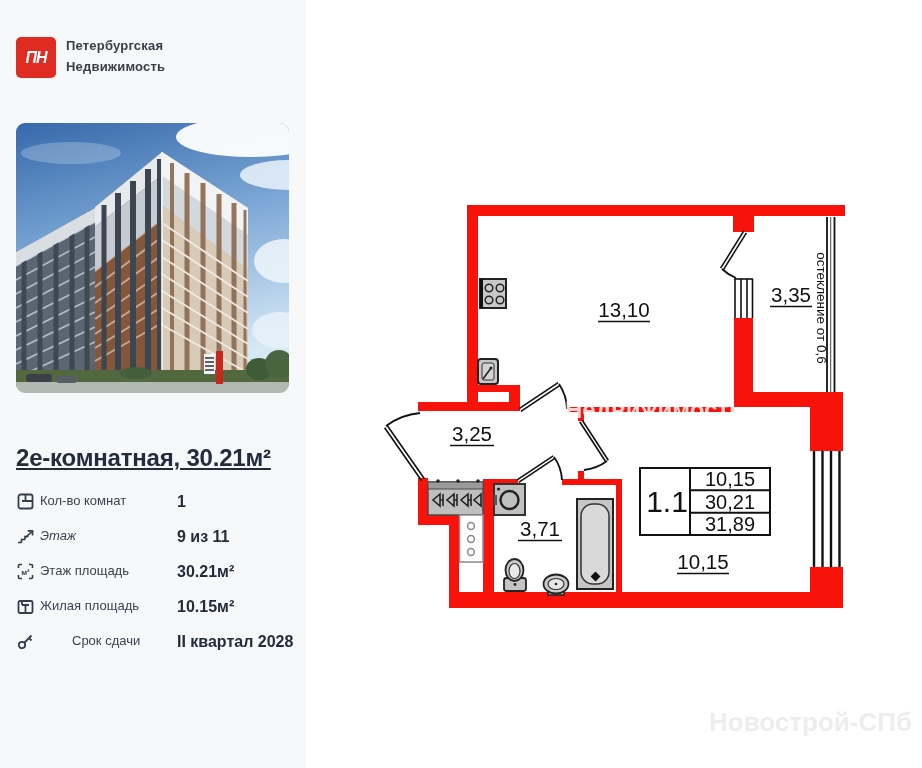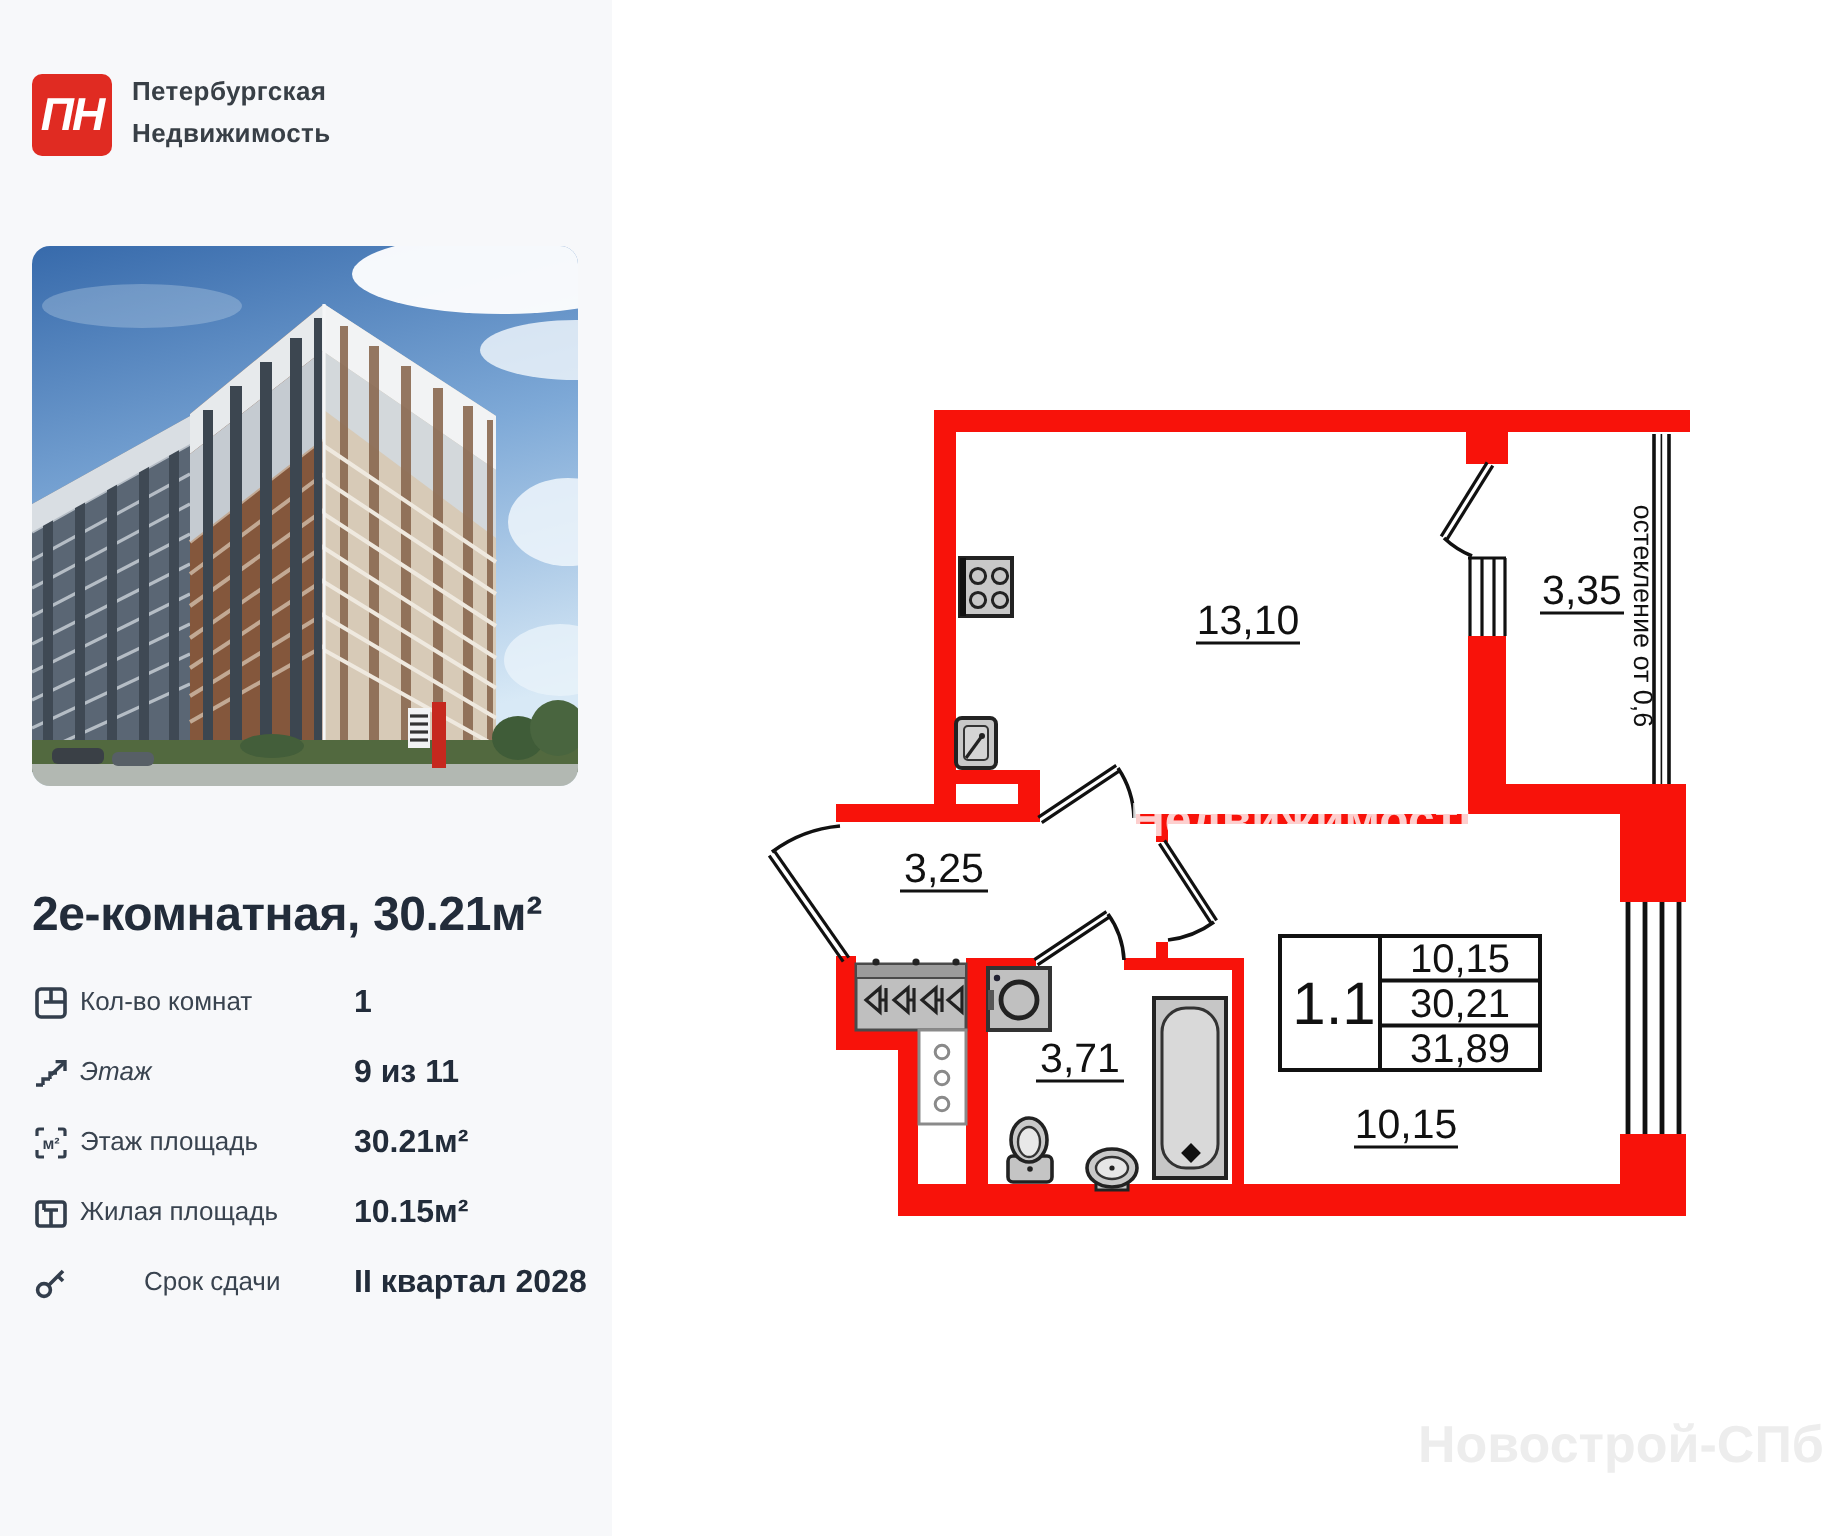--- a/index.html
+++ b/index.html
@@ -10,21 +10,21 @@
   .val{position:absolute;font-size:16px;font-weight:bold;color:#222c3a;white-space:nowrap;}
 </style>
 </head>
 <body>
 <div id="canvas">
 
   <div class="abs" style="left:0;top:0;width:306px;height:768px;background:#f7f8fa;"></div>
 
   <div class="abs" style="left:16px;top:37px;width:40px;height:41px;background:#e02b22;border-radius:5px;"></div>
 
-  <div class="abs" style="left:16px;top:37px;width:40px;height:41px;color:#fff;font-weight:bold;font-style:italic;font-size:23px;line-height:41px;text-align:center;letter-spacing:-1px;">ПН</div>
+  <div class="abs" style="left:16px;top:37px;width:40px;height:41px;color:#fff;font-weight:bold;font-style:italic;font-size:16px;line-height:41px;text-align:center;letter-spacing:-1px;">ПН</div>
 
   <div class="abs" style="left:66px;top:36px;white-space:nowrap;color:#383f46;font-size:13px;font-weight:bold;line-height:20.5px;letter-spacing:0.2px;">Петербургская<br>Недвижимость</div>
 
   <svg class="abs" style="left:16px;top:123px;" width="273" height="270" viewBox="0 0 273 270">
     <defs>
       <linearGradient id="sky" x1="0" y1="0" x2="0.25" y2="1">
         <stop offset="0" stop-color="#376aab"></stop>
         <stop offset="0.5" stop-color="#7ea9d7"></stop>
         <stop offset="1" stop-color="#d8e9f6"></stop>
       </linearGradient>
@@ -119,21 +119,21 @@
 
       <rect x="200" y="228" width="7" height="33" fill="#c6281e"></rect>
       <rect x="188" y="231" width="11" height="20" fill="#f2f3f4"></rect>
       <line x1="189" y1="235" x2="198" y2="235" stroke="#333" stroke-width="1.6"></line>
       <line x1="189" y1="239" x2="198" y2="239" stroke="#333" stroke-width="1.6"></line>
       <line x1="189" y1="243" x2="198" y2="243" stroke="#333" stroke-width="1.6"></line>
       <line x1="189" y1="247" x2="198" y2="247" stroke="#333" stroke-width="1.6"></line>
     </g>
   </svg>
 
-  <div class="abs" style="left:16px;top:444px;color:#222c3a;font-size:24px;font-weight:bold;letter-spacing:-0.2px;white-space:nowrap;">2е-комнатная, 30.21м²</div>
+  <div class="abs" style="left:16px;top:444px;color:#222c3a;font-size:24px;font-weight:bold;letter-spacing:-0.2px;white-space:nowrap;text-decoration:underline;">2е-комнатная, 30.21м²</div>
 
   <div class="abs" style="left:0;top:0;">
 
     <svg class="abs" style="left:17px;top:493px" width="17" height="17" viewBox="0 0 17 17">
       <rect x="1.5" y="1.5" width="14" height="14" rx="2" fill="none" stroke="#333e4c" stroke-width="1.8"></rect>
       <path d="M8.5 1.5 V8 H15.5 M8.5 8 H5" fill="none" stroke="#333e4c" stroke-width="1.8"></path>
     </svg>
 
     <div class="lbl" style="left:40px;top:493px;">Кол-во комнат</div>
 

